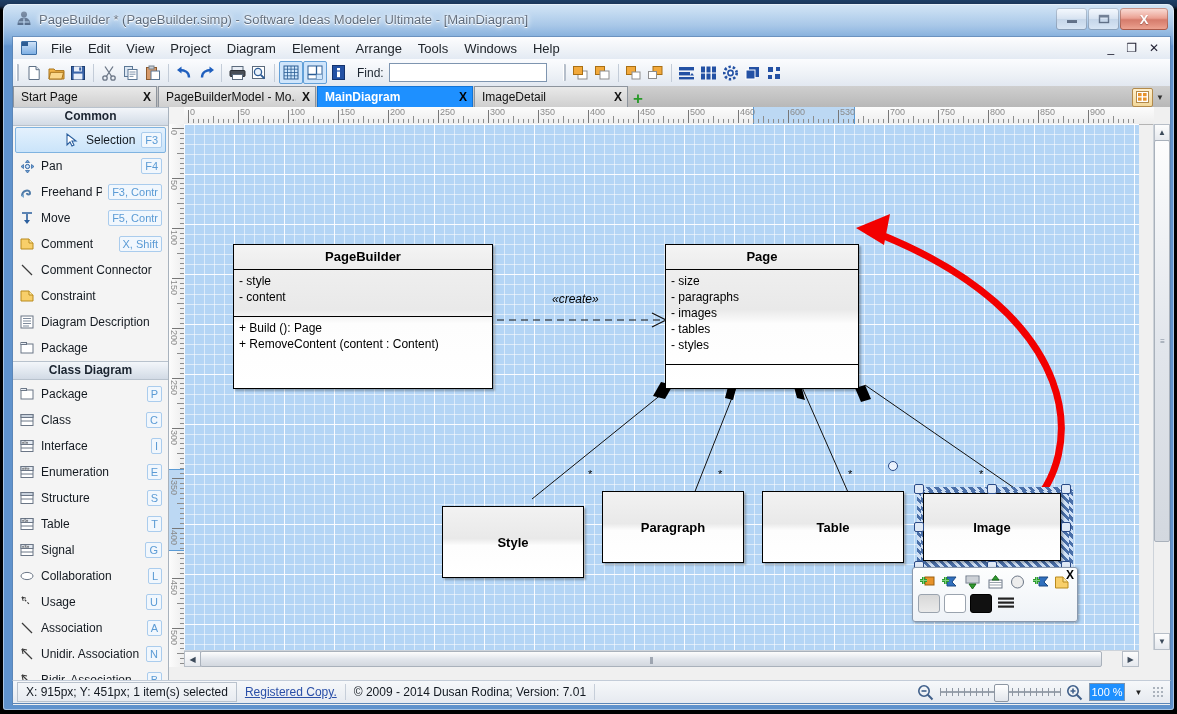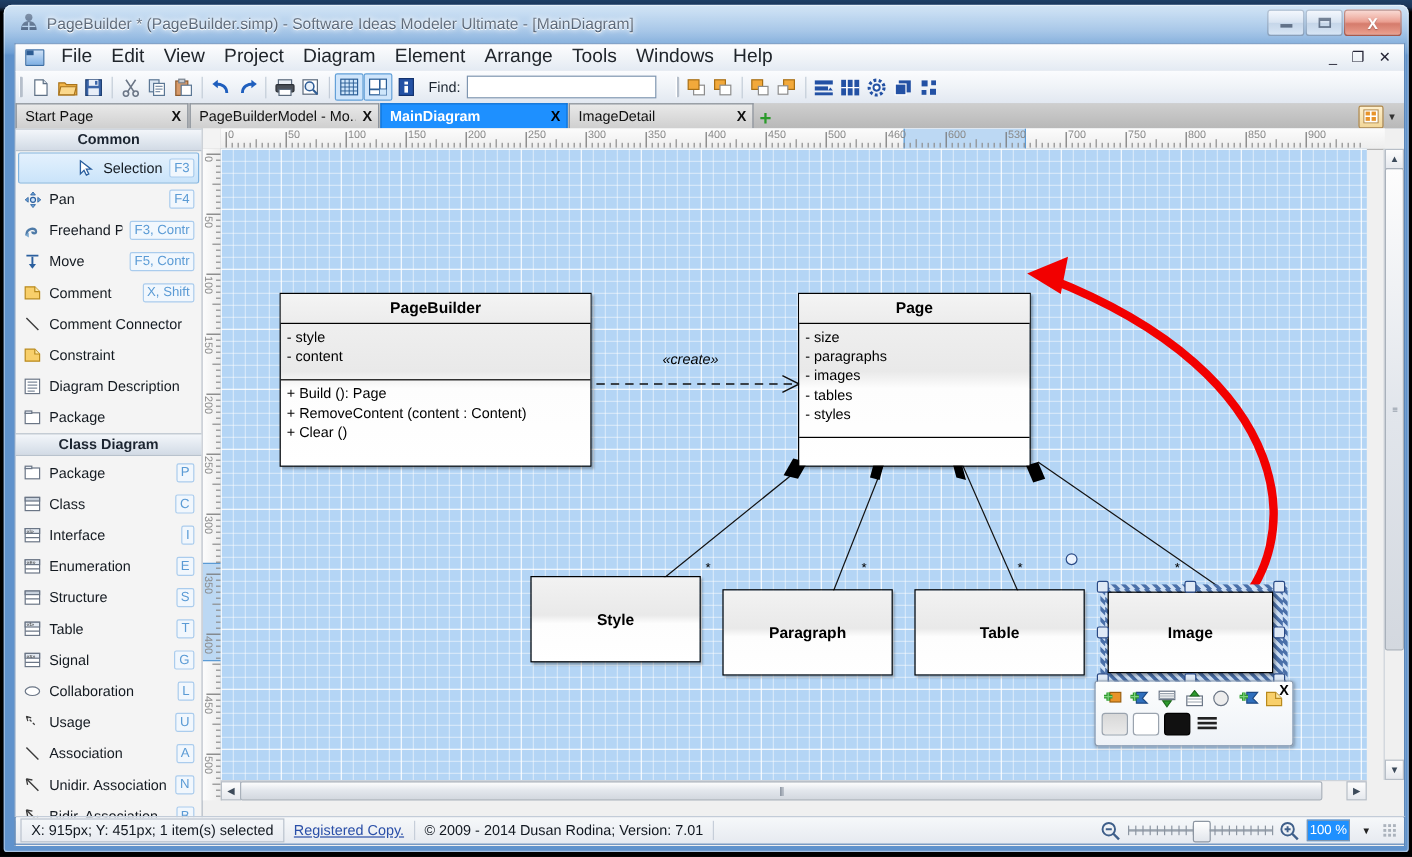--- a/index.html
+++ b/index.html
@@ -59,21 +59,21 @@
     border-bottom:1px solid #d4dbe4;
     display:flex;align-items:center;
   }
   .mdi-icon{
     width:14px;height:12px;margin-left:8px;margin-right:6px;
     background:linear-gradient(180deg,#cfe2f7,#7fb0e4);
     border:1px solid #3b6ea5;border-radius:1px;position:relative;
   }
   .mdi-icon:after{content:"";position:absolute;left:0;top:0;width:6px;height:4px;background:#2d5c93;}
   .menu-item{
-    padding:3px 8px;font-size:16px;color:#20252b;cursor:default;
+    padding:3px 8px;font-size:13px;color:#20252b;cursor:default;
   }
   .mdi-ctrl{margin-left:auto;display:flex;gap:2px;padding-right:6px;}
   .mdi-ctrl span{font-size:12px;color:#223;padding:0 5px;cursor:default;}
   
   .toolbar{
     position:absolute;left:0;top:22px;width:1157px;height:27px;
     background:linear-gradient(180deg,#fbfcfe,#eef2f7 55%,#e2e8f1);
     border-bottom:1px solid #c9d2dd;
     display:flex;align-items:center;
   }
@@ -1116,21 +1116,20 @@
 
           <div class="uml" style="left:49px;top:120px;width:258px;height:143px">
             <div class="uml-title">PageBuilder</div>
             <div class="uml-sec b" style="height:40px">
               <div>- style</div>
               <div>- content</div>
             </div>
             <div class="uml-sec">
               <div>+ Build (): Page</div>
               <div>+ RemoveContent (content : Content)</div>
-              <div>+ Clear ()</div>
             </div>
           </div>
 
           <div class="uml" style="left:481px;top:120px;width:192px;height:143px">
             <div class="uml-title">Page</div>
             <div class="uml-sec b" style="height:88px">
               <div>- size</div>
               <div>- paragraphs</div>
               <div>- images</div>
               <div>- tables</div>
@@ -1139,21 +1138,21 @@
             <div class="uml-sec"></div>
           </div>
 
           <div class="stereo" style="left:368px;top:168px">«create»</div>
 
           <div class="lbl" style="left:404px;top:344px">*</div>
           <div class="lbl" style="left:534px;top:344px">*</div>
           <div class="lbl" style="left:664px;top:344px">*</div>
           <div class="lbl" style="left:795px;top:344px">*</div>
 
-          <div class="uml" style="left:258px;top:356px;width:140px;height:70px">
+          <div class="uml" style="left:258px;top:382px;width:140px;height:70px">
             <div class="simple-title">Style</div>
           </div>
           <div class="uml" style="left:418px;top:367px;width:140px;height:70px">
             <div class="simple-title">Paragraph</div>
           </div>
           <div class="uml" style="left:578px;top:367px;width:140px;height:70px">
             <div class="simple-title">Table</div>
           </div>
 
           <div class="selbox" style="left:733px;top:363px;width:148px;height:78px"></div>

